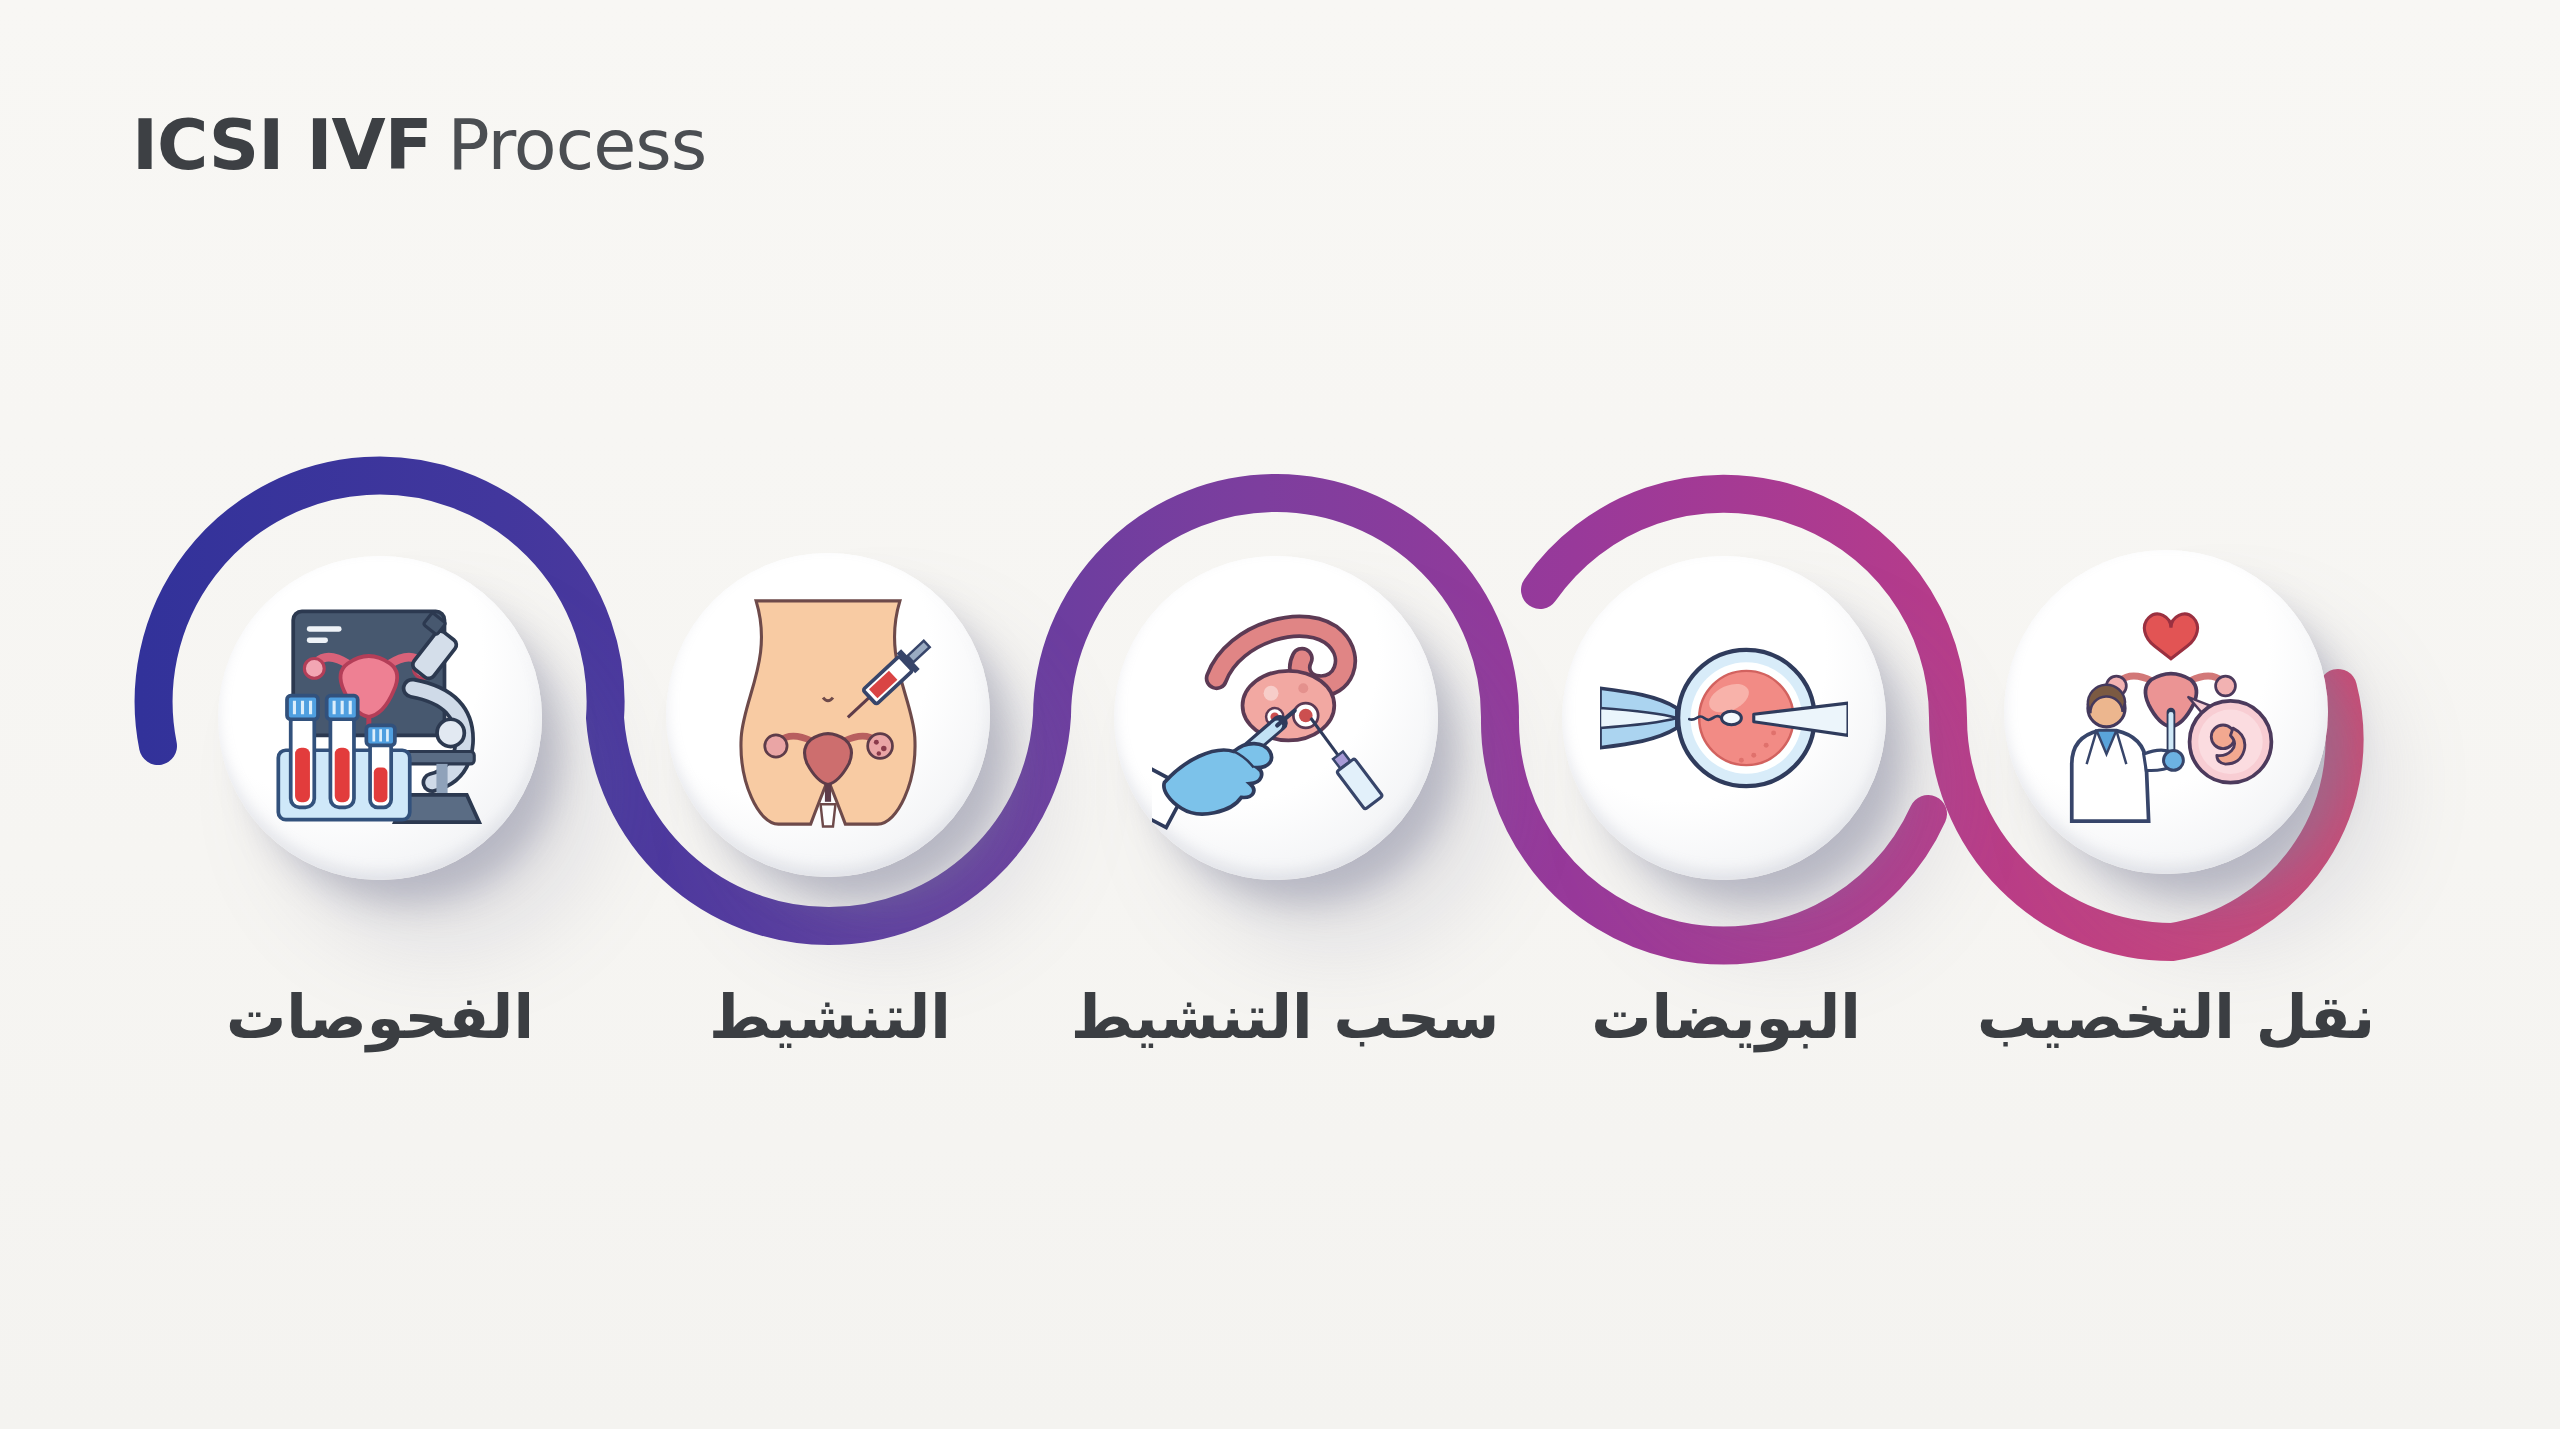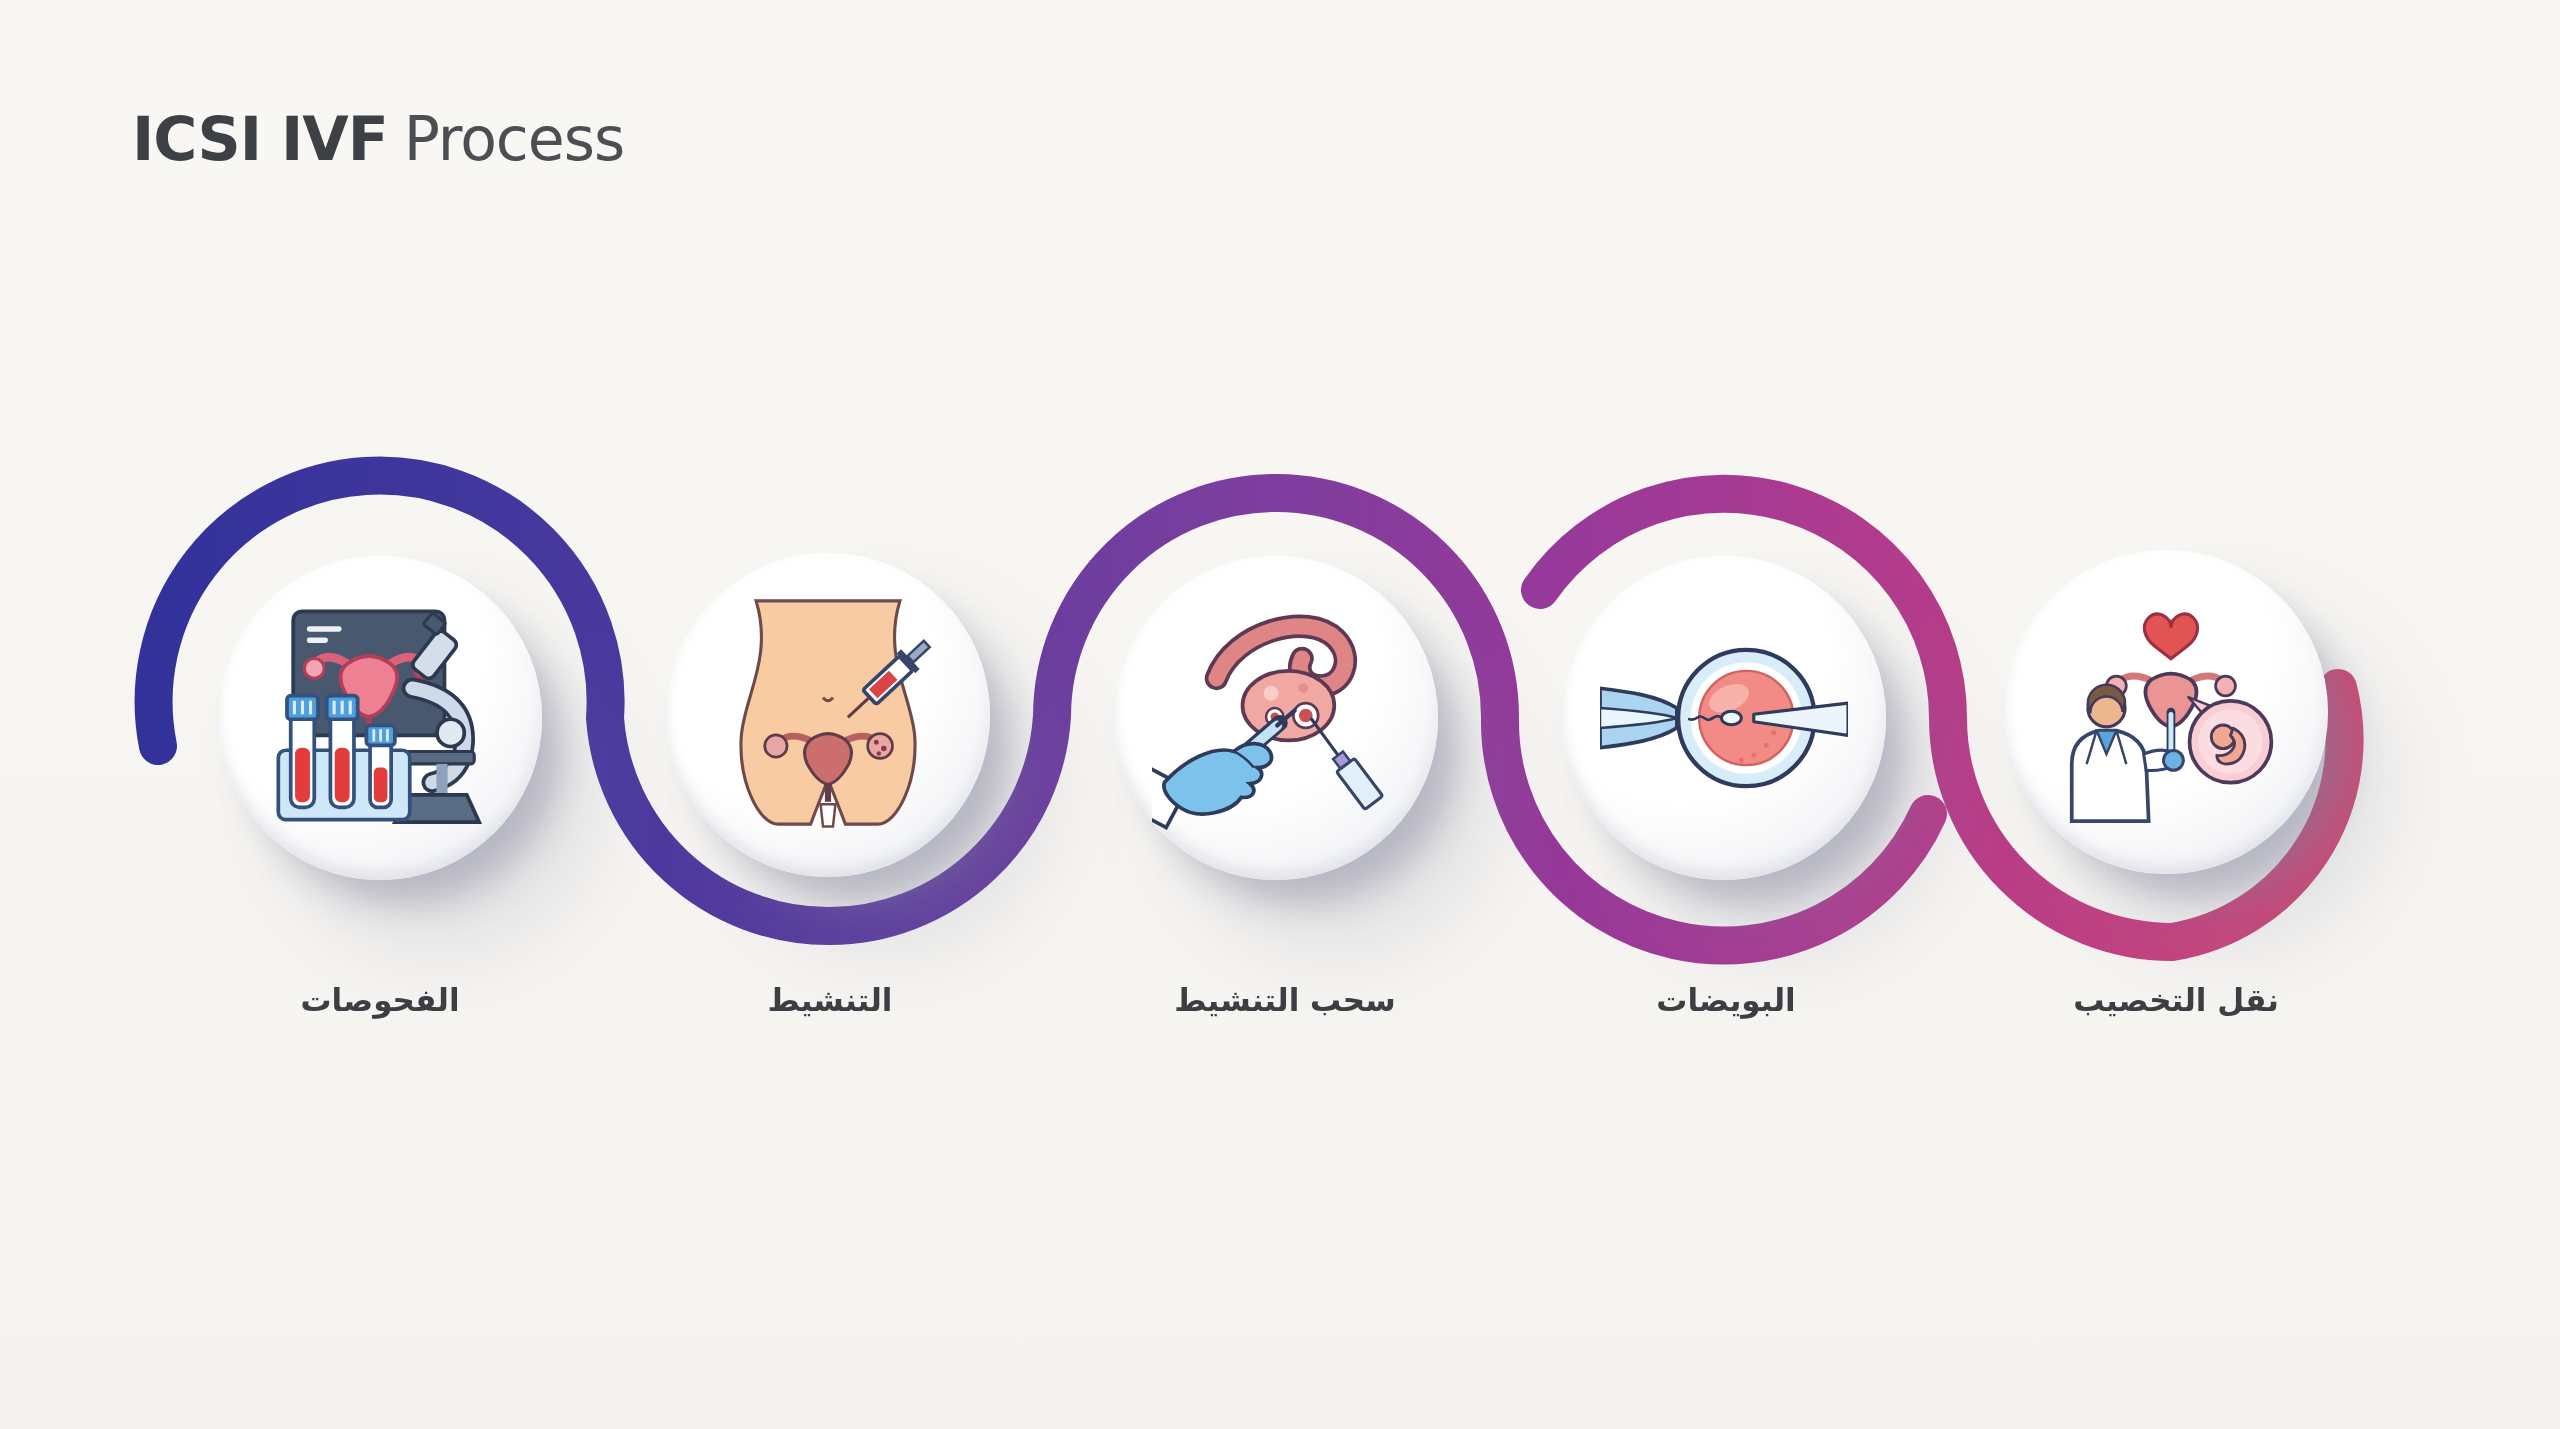--- a/index.html
+++ b/index.html
@@ -10,21 +10,21 @@
   }
   #canvas {
     position: relative;
     width: 2560px; height: 1429px;
     background: linear-gradient(180deg, #f8f7f4 0%, #f6f5f2 60%, #f4f3f0 100%);
   }
   
   .title {
     position: absolute;
     left: 132px; top: 104px;
-    font-size: 60px;
+    font-size: 70px;
     letter-spacing: -1px;
     color: #3e4145;
     white-space: nowrap;
   }
   .title .t-bold   { font-weight: 700; color: #3d4044; }
   .title .t-light  { font-weight: 400; color: #4b4e52; margin-left: 16px; }
   
   #ribbon-svg { position: absolute; left: 0; top: 0; z-index: 1; }
   
   .disc {
@@ -44,21 +44,21 @@
     left: 38px; top: 38px;
     width: 248px; height: 248px;
   }
   
   .step-label {
     position: absolute;
     top: 982px;
     width: 460px;
     text-align: center;
     direction: rtl;
-    font-size: 31px;
+    font-size: 60px;
     font-weight: 700;
     color: #3b3e42;
     z-index: 3;
   }
 </style>
 </head>
 <body>
 
 <div id="canvas">
 

